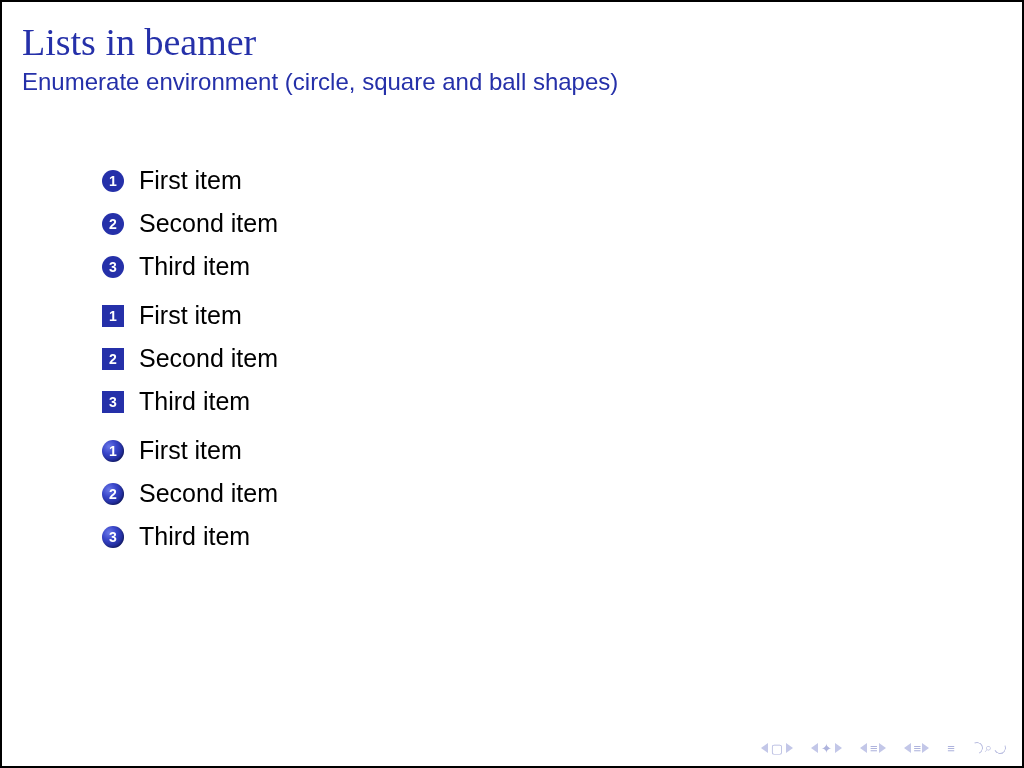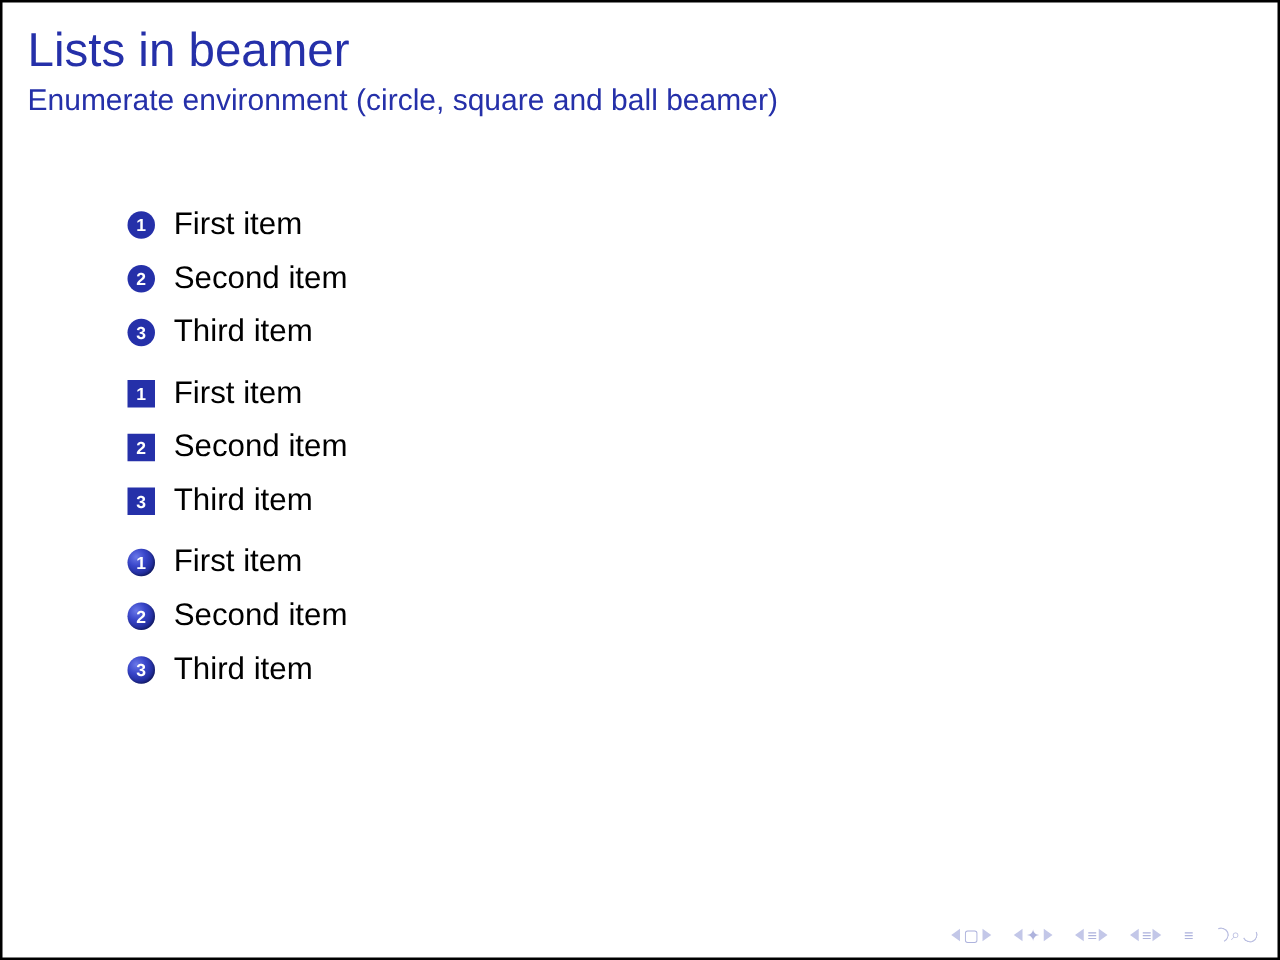--- a/index.html
+++ b/index.html
@@ -9,20 +9,21 @@
     height: 768px;
     border: 2px solid #000;
     position: relative;
     background: #fff;
   }
   .title {
     color: #2530a9;
     font-size: 38px;
     font-weight: 400;
     padding: 18px 20px 4px 20px;
+    font-family: Liberation Serif, serif;
   }
   .subtitle {
     color: #2530a9;
     font-size: 24px;
     font-weight: 400;
     padding: 0 20px 0 20px;
   }
   .content {
     padding: 70px 0 0 100px;
   }
@@ -84,21 +85,21 @@
     border-left-color: transparent; border-bottom-color: transparent;
     display: inline-block; transform: rotate(20deg);
   }
   .arc.rev { transform: rotate(200deg) scaleX(-1); }
 </style>
 </head>
 <body>
 
 <div class="slide">
   <div class="title">Lists in beamer</div>
-  <div class="subtitle">Enumerate environment (circle, square and ball beamer)</div>
+  <div class="subtitle">Enumerate environment (circle, square and ball shapes)</div>
 
   <div class="content">
 
     <div class="list-block">
       <div class="item">
         <span class="marker circle">1</span>
         <span>First item</span>
       </div>
       <div class="item">
         <span class="marker circle">2</span>

